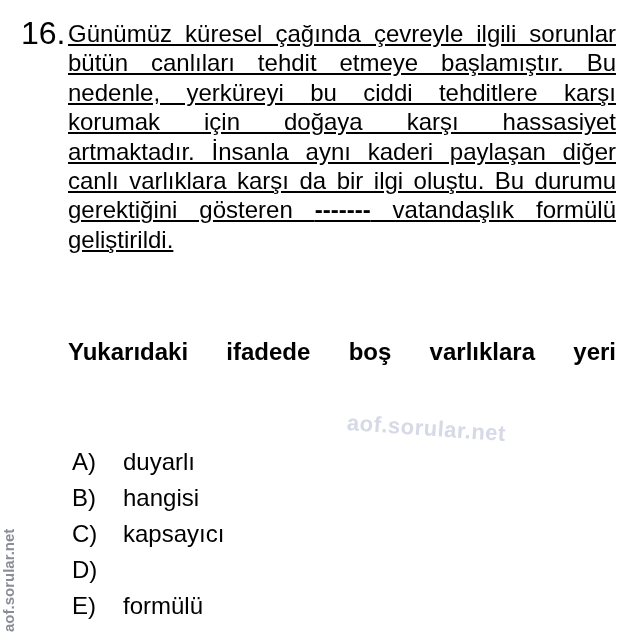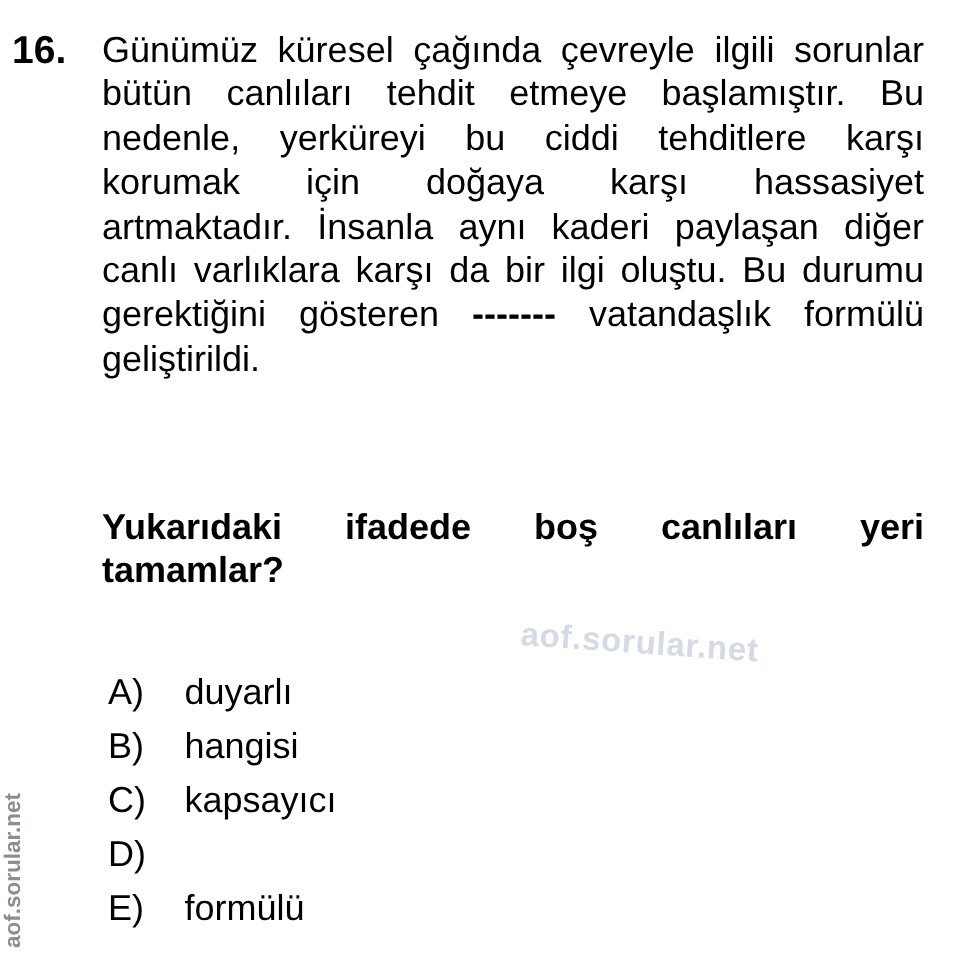--- a/index.html
+++ b/index.html
@@ -10,42 +10,43 @@
     body {
       width: 641px;
       height: 640px;
       position: relative;
       overflow: hidden;
       font-family: "Liberation Sans", sans-serif;
       color: #000000;
     }
     .qnum {
       position: absolute;
-      left: 8px;
+      left: 21px;
       top: 19px;
-      font-size: 26px;
-      font-weight: bold;
+      font-size: 32px;
+      font-weight: normal;
       line-height: 29px;
     }
     .stem {
       position: absolute;
       left: 68px;
       top: 19px;
       width: 548px;
       font-size: 24px;
       line-height: 29.4px;
       text-align: justify;
       text-align-last: left;
     }
     .stem .line {
       display: block;
       text-align: justify;
       text-align-last: justify;
       white-space: nowrap;
       height: 29.4px;
+      text-decoration: underline;
     }
     .stem .line.last {
       text-align-last: left;
     }
     .blank {
       font-weight: bold;
     }
     .prompt {
       position: absolute;
       left: 68px;
@@ -113,22 +114,21 @@
   <span class="line">bütün canlıları tehdit etmeye başlamıştır. Bu</span>
   <span class="line">nedenle, yerküreyi bu ciddi tehditlere karşı</span>
   <span class="line">korumak için doğaya karşı hassasiyet</span>
   <span class="line">artmaktadır. İnsanla aynı kaderi paylaşan diğer</span>
   <span class="line">canlı varlıklara karşı da bir ilgi oluştu. Bu durumu</span>
   <span class="line"><span>gerektiğini gösteren </span><span class="blank">-------</span><span> vatandaşlık formülü</span></span>
   <span class="line last">geliştirildi.</span>
 </div>
 
 <div class="prompt">
-  <span class="line">Yukarıdaki ifadede boş canlıları yeri</span>
-  <span class="line last">tamamlar?</span>
+  <span class="line">Yukarıdaki ifadede boş varlıklara yeri</span>
 </div>
 
 <div class="wm-center">aof.sorular.net</div>
 
 <div class="options">
   <div class="option">
     <span class="opt-letter">A)</span>
     <span class="opt-text">duyarlı</span>
   </div>
   <div class="option">

